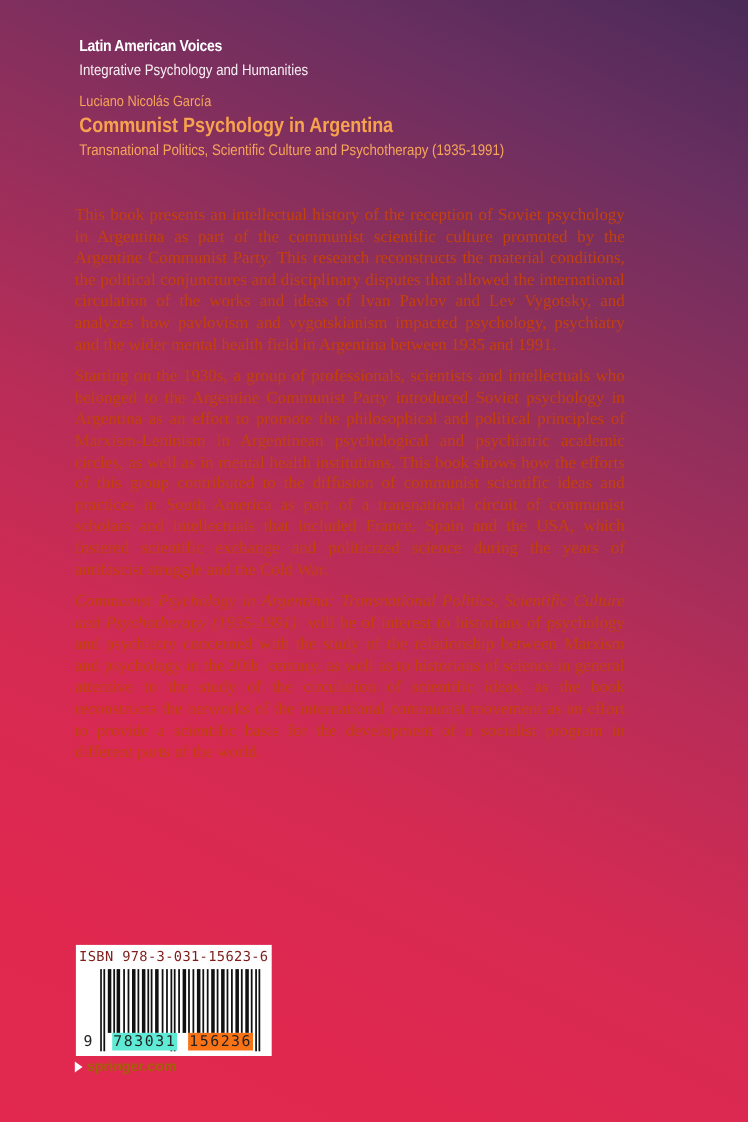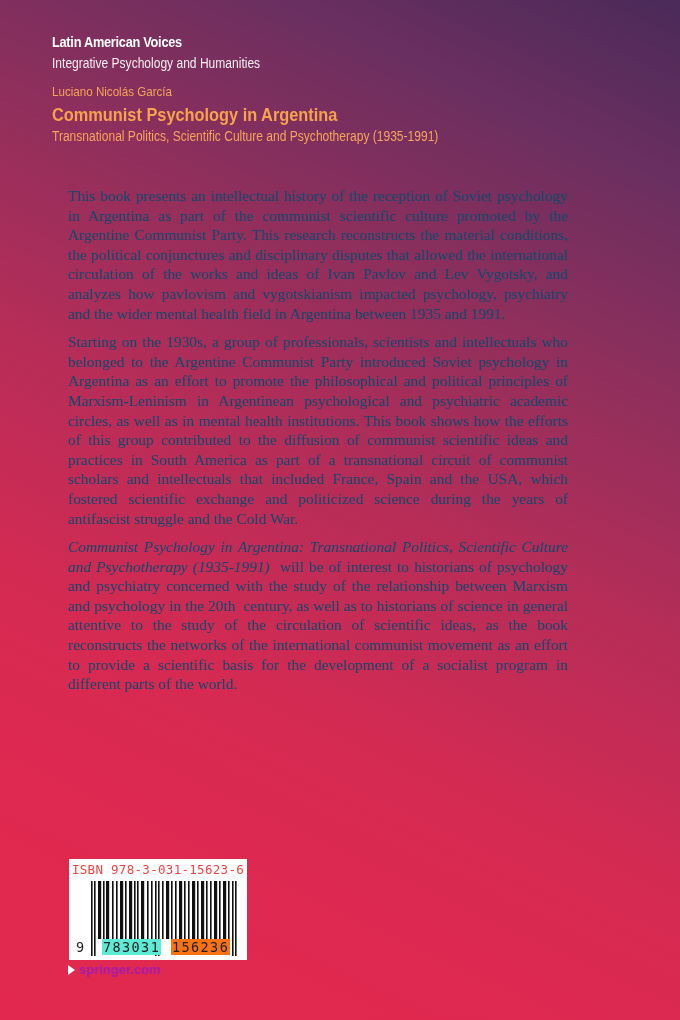--- a/index.html
+++ b/index.html
@@ -15,21 +15,21 @@
       font-family: "Liberation Serif", serif;
       color: #f4e6ea;
     }
     .cover {
       position: absolute;
       left: 0; top: 0;
       width: 680px; height: 1020px;
     }
     .header {
       position: absolute;
-      left: 52px;
+      left: 72px;
       top: 32px;
       width: 560px;
       font-family: "Liberation Sans", sans-serif;
     }
     .series-title {
       font-size: 14.5px;
       font-weight: bold;
       color: #ffffff;
       letter-spacing: -0.3px;
       line-height: 20px;
@@ -73,21 +73,21 @@
       transform-origin: left center;
       white-space: nowrap;
     }
     .blurb {
       position: absolute;
       left: 68px;
       top: 186px;
       width: 500px;
       font-size: 15.4px;
       line-height: 19.6px;
-      color: #0c4a6e;
+      color: #c2410c;
       text-align: justify;
       font-family: Liberation Serif, serif;
     }
     .blurb p {
       margin: 0 0 9px 0;
     }
     .blurb em {
       font-style: italic;
     }
     .barcode-box {
@@ -99,21 +99,21 @@
       background: #ffffff;
     }
     .isbn-text {
       position: absolute;
       left: 0;
       top: 3px;
       width: 178px;
       text-align: center;
       font-family: "DejaVu Sans Mono", monospace;
       font-size: 12.5px;
-      color: #ef4444;
+      color: #7f1d1d;
       letter-spacing: 0.3px;
     }
     .bars {
       position: absolute;
       left: 22px;
       top: 22px;
       width: 148px;
       height: 75px;
     }
     .bar-digits {
@@ -129,21 +129,21 @@
     .bar-digits .d0 { position: absolute; left: 7px; top: 0; }
     .bar-digits .g1 { position: absolute; left: 33px; top: 0; letter-spacing: 1.4px; background:#5eead4; padding: 0 1px; }
     .bar-digits .g2 { position: absolute; left: 102px; top: 0; letter-spacing: 1.4px; background:#f97316; padding: 0 1px; }
     .springer-link {
       position: absolute;
       left: 68px;
       top: 962px;
       font-family: "Liberation Sans", sans-serif;
       font-size: 13px;
       font-weight: bold;
-      color: #a21caf;
+      color: #a16207;
       display: flex;
       align-items: center;
       gap: 4px;
       text-decoration: none;
     }
     .tri {
       width: 0; height: 0;
       border-top: 5px solid transparent;
       border-bottom: 5px solid transparent;
       border-left: 7px solid #ffffff;

